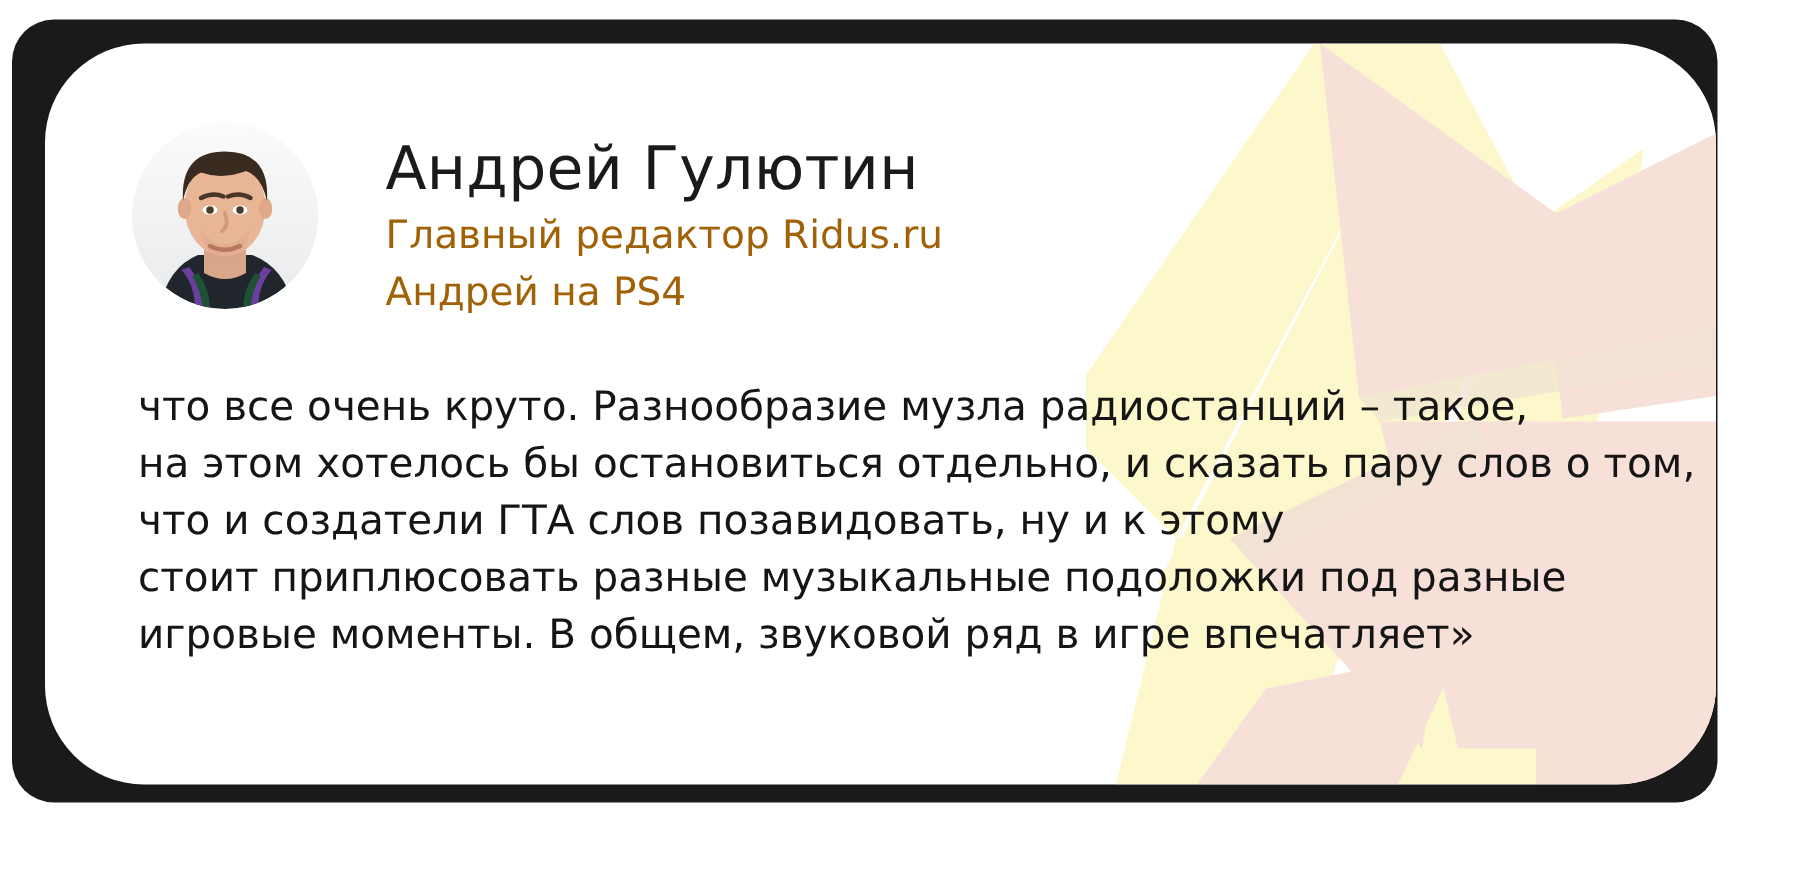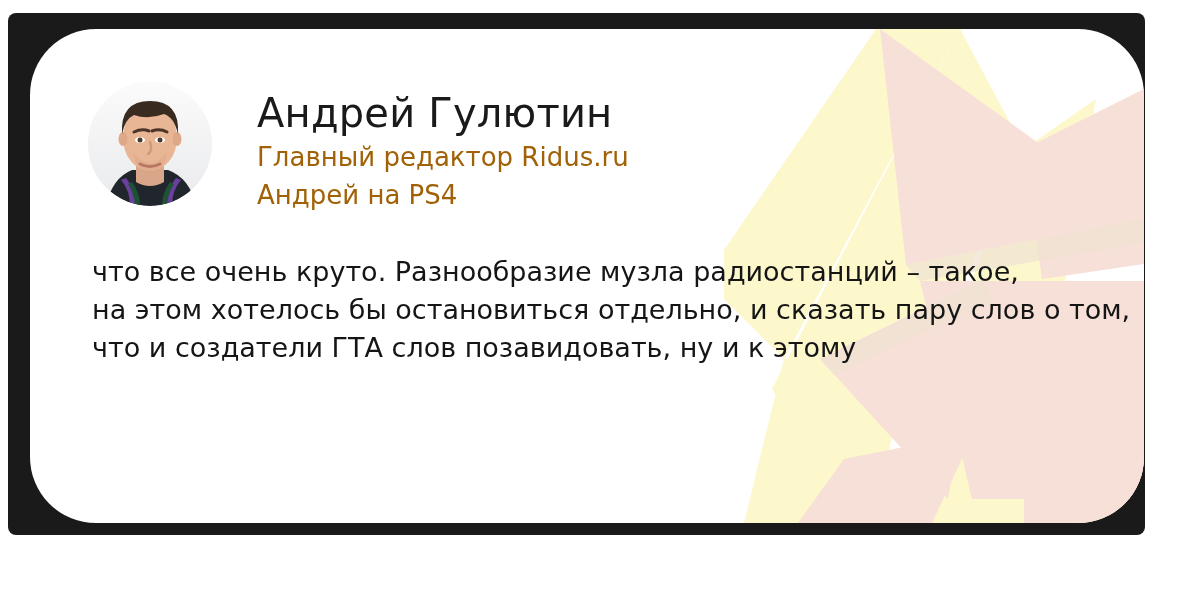--- a/index.html
+++ b/index.html
@@ -15,21 +15,21 @@
   }
 
   
   #testimonial-card {
     position: absolute;
     left: 8px;
     top: 13px;
     width: 1137px;
     height: 522px;
     background: #1a1a1a;
-    border-radius: 8px;
+    border-radius: 28px;
   }
 
   
   #card-surface {
     position: absolute;
     left: 22px;
     top: 16px;
     width: 1114px;
     height: 494px;
     background: #ffffff;
@@ -183,16 +183,18 @@
         <div id="profile-name">Андрей Гулютин</div>
         <div class="profile-meta">Главный редактор Ridus.ru</div>
         <div class="profile-meta">Андрей на PS4</div>
       </div>
     </div>
 
     <div id="quote-body">
       <div class="quote-line">что все очень круто. Разнообразие музла радиостанций – такое,</div>
       <div class="quote-line">на этом хотелось бы остановиться отдельно, и сказать пару слов о том,</div>
       <div class="quote-line">что и создатели ГТА слов позавидовать, ну и к этому</div>
+      <div class="quote-line">стоит приплюсовать разные музыкальные подоложки под разные</div>
+      <div class="quote-line">игровые моменты. В общем, звуковой ряд в игре впечатляет»</div>
     </div>
 
   </div>
 </div>
 
 </body></html>

